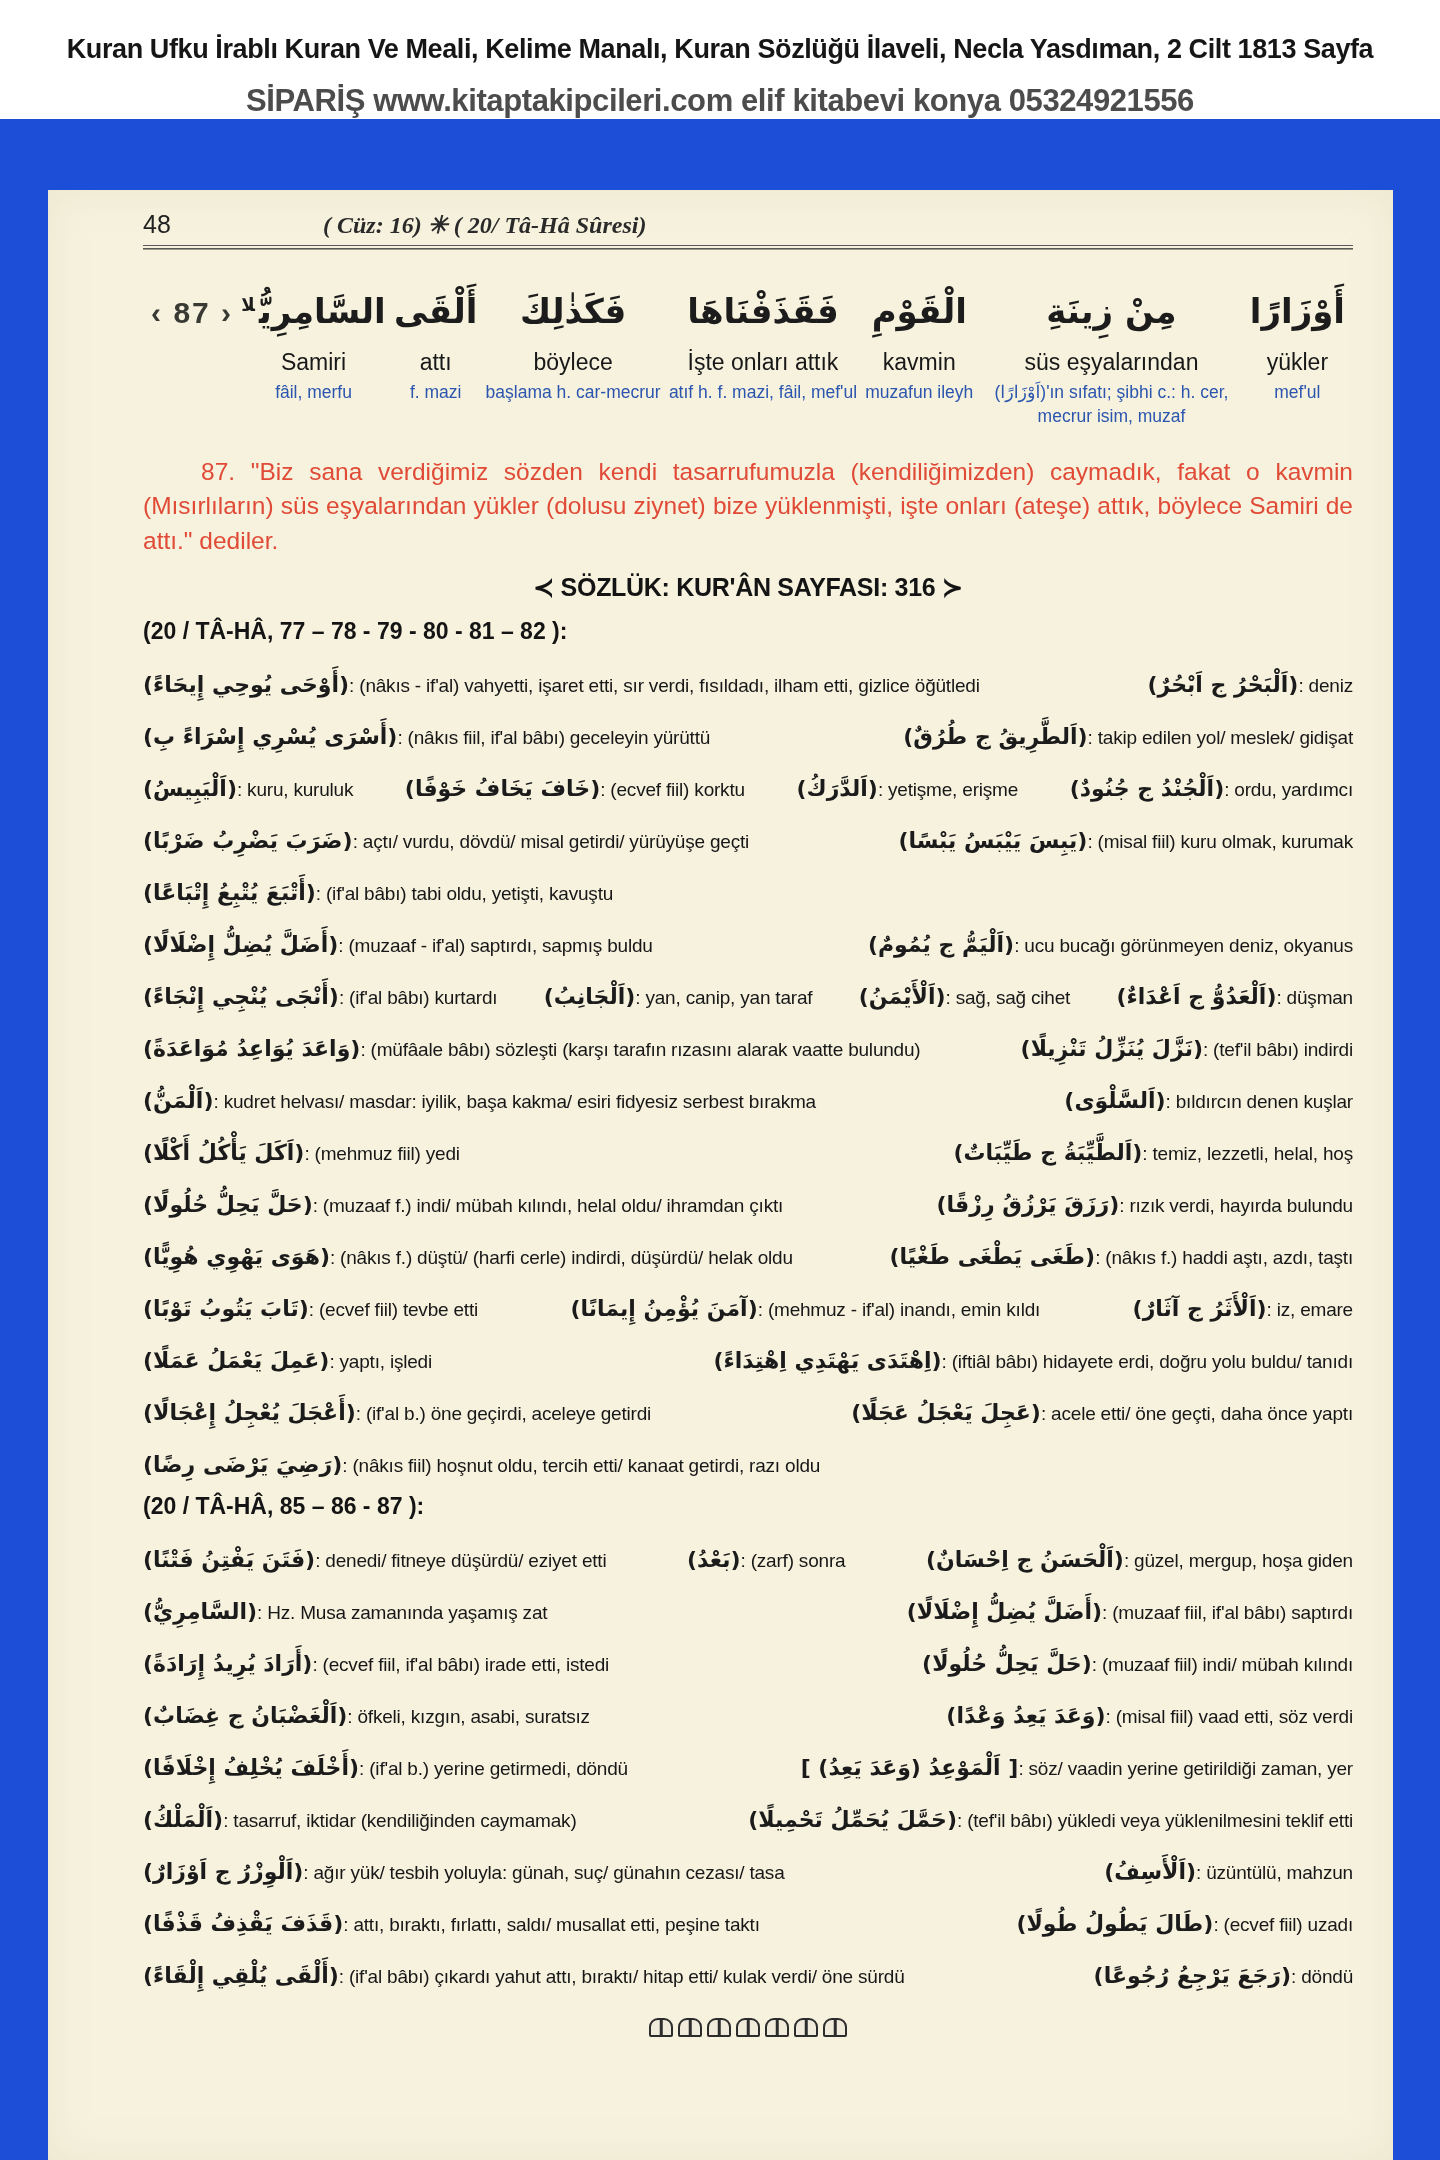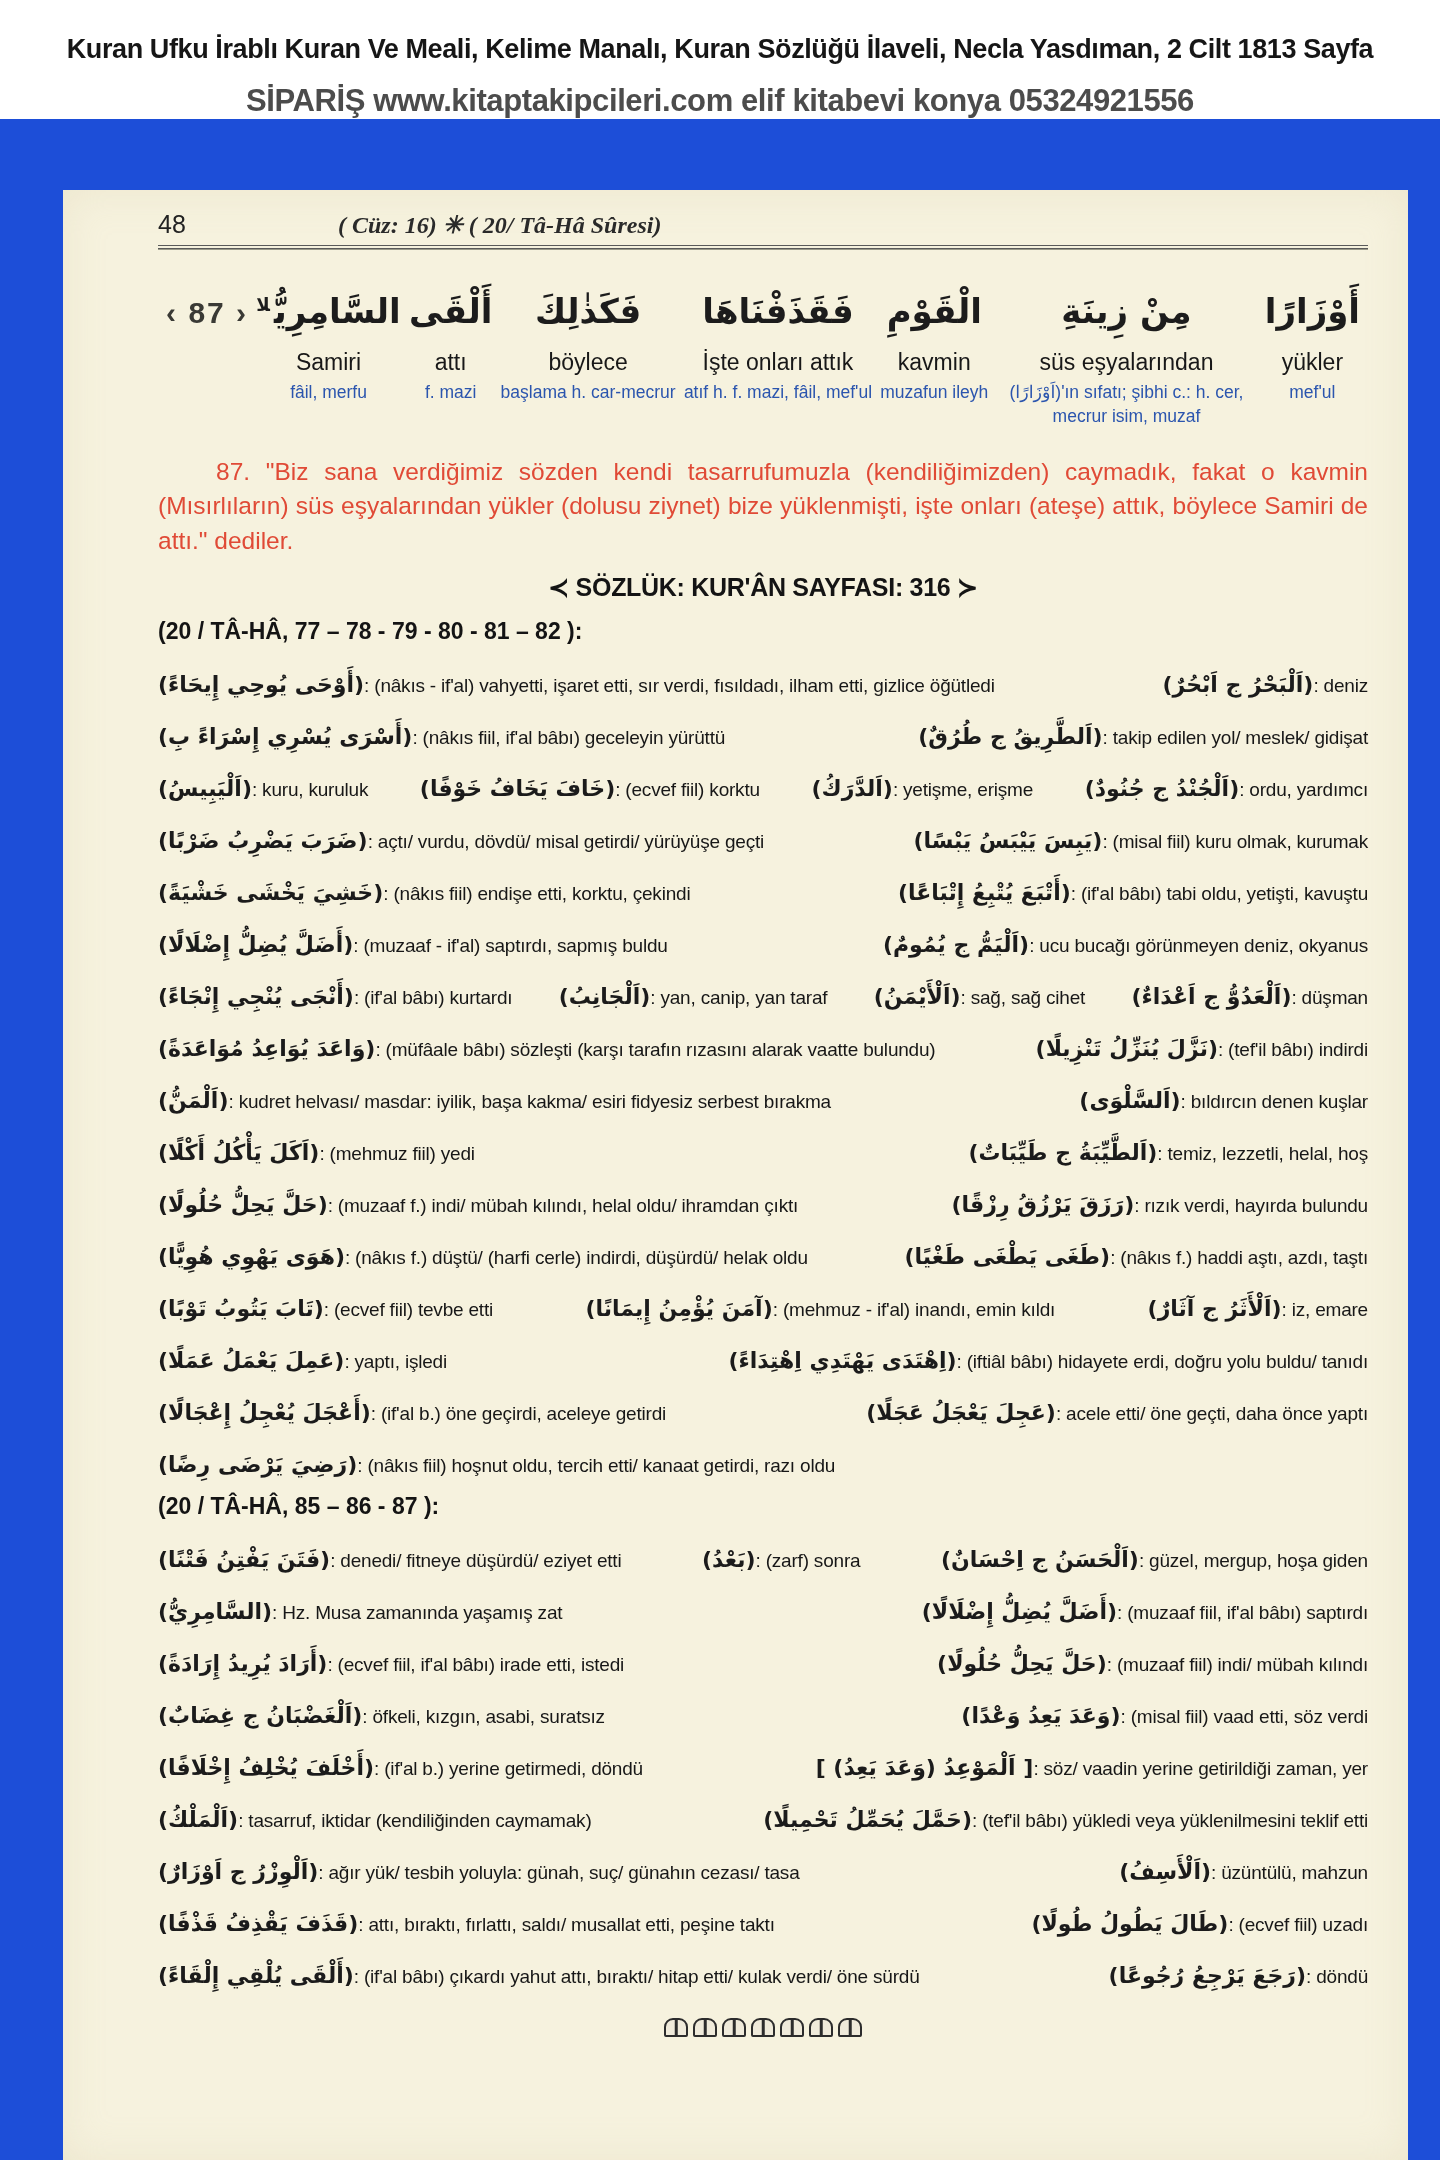--- a/index.html
+++ b/index.html
@@ -10,21 +10,21 @@
   
   .top-banner{padding-top:34px;text-align:center;background:#ffffff;}
   .banner-title{
     font-size:27px;font-weight:bold;color:#161616;letter-spacing:-0.4px;white-space:nowrap;
   }
   .banner-order{
     margin-top:18px;font-size:31px;font-weight:bold;color:#4c4c4c;letter-spacing:-0.4px;white-space:nowrap;
   }
   
   .scan-page{
-    position:absolute;left:63px;top:190px;width:1345px;height:1970px;
+    position:absolute;left:48px;top:190px;width:1345px;height:1970px;
     background:#f6f2de;box-shadow:inset 0 0 40px rgba(210,200,160,.25);
     padding:14px 40px 0 95px;box-sizing:border-box;
   }
   .page-head{display:flex;align-items:flex-end;font-size:25px;margin-top:6px;}
   .page-num{width:180px;text-align:left;color:#222;}
   .page-head-center{
     flex:1;text-align:left;font-family:"Liberation Serif",serif;
     font-style:italic;font-weight:bold;font-size:24px;color:#2a2a2a;padding-right:180px;
   }
   .head-rule{height:0;border-top:4px double #5a5a5a;border-bottom:1px solid #9a9a8a;margin:6px 0 0 0;}
@@ -183,24 +183,20 @@
             <span class="ar" dir="rtl">(ضَرَبَ  يَضْرِبُ  ضَرْبًا)</span>
             <span class="tr">: açtı/ vurdu, dövdü/ misal getirdi/ yürüyüşe geçti</span>
           </span>
           <span class="dict-entry">
             <span class="ar" dir="rtl">(يَبِسَ  يَيْبَسُ  يَبْسًا)</span>
             <span class="tr">: (misal fiil) kuru olmak, kurumak</span>
           </span>
         </div>
         <div class="dict-line">
           <span class="dict-entry">
-            <span class="ar" dir="rtl">(خَشِيَ  يَخْشَى  خَشْيَةً)</span>
-            <span class="tr">: (nâkıs fiil) endişe etti, korktu, çekindi</span>
-          </span>
-          <span class="dict-entry">
             <span class="ar" dir="rtl">(أَتْبَعَ  يُتْبِعُ  إِتْبَاعًا)</span>
             <span class="tr">: (if'al bâbı) tabi oldu, yetişti, kavuştu</span>
           </span>
         </div>
         <div class="dict-line">
           <span class="dict-entry">
             <span class="ar" dir="rtl">(أَضَلَّ  يُضِلُّ  إِضْلَالًا)</span>
             <span class="tr">: (muzaaf - if'al) saptırdı, sapmış buldu</span>
           </span>
           <span class="dict-entry">

